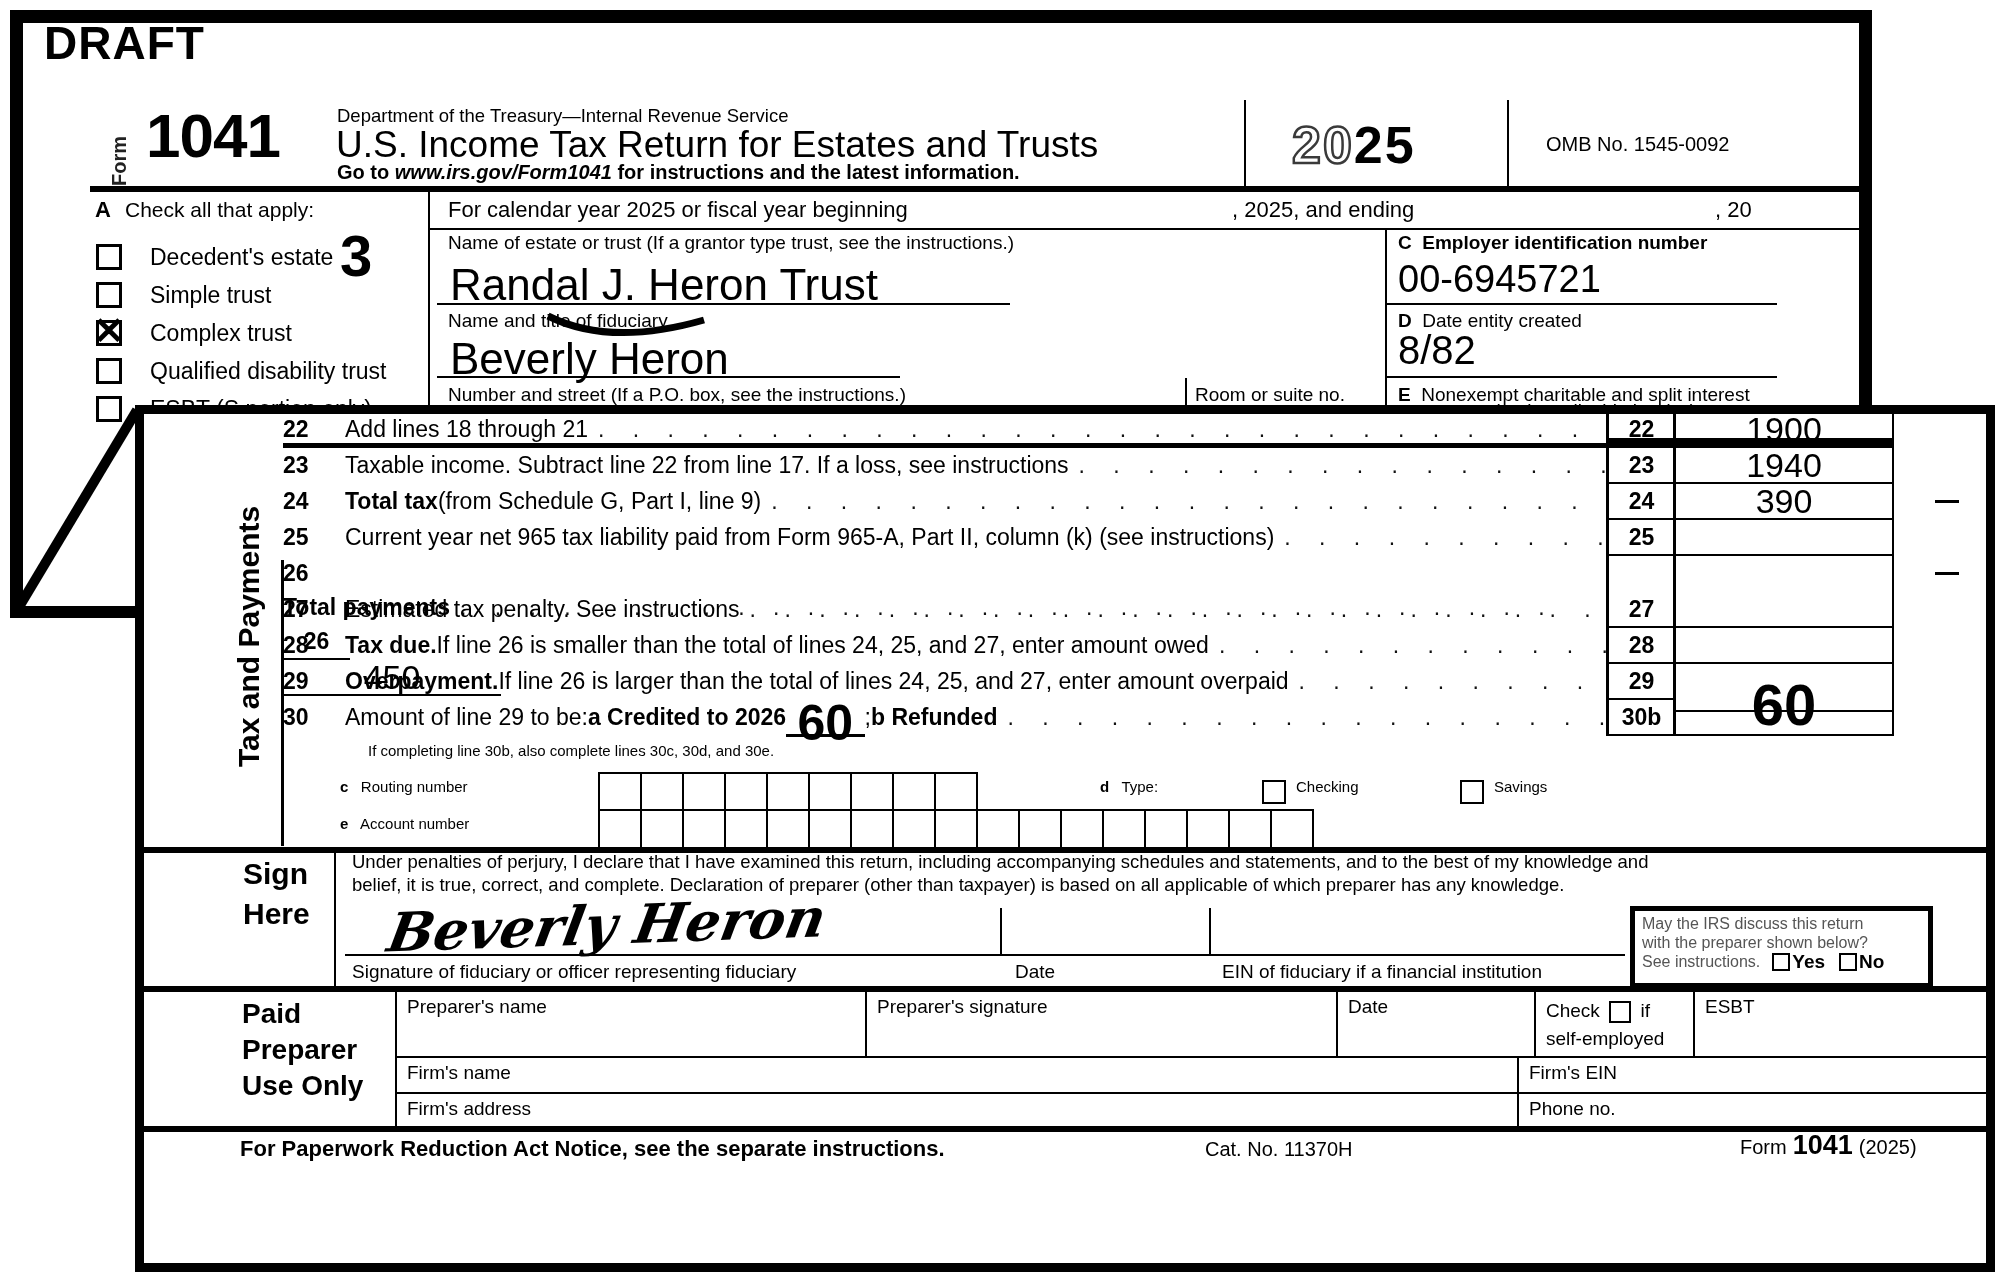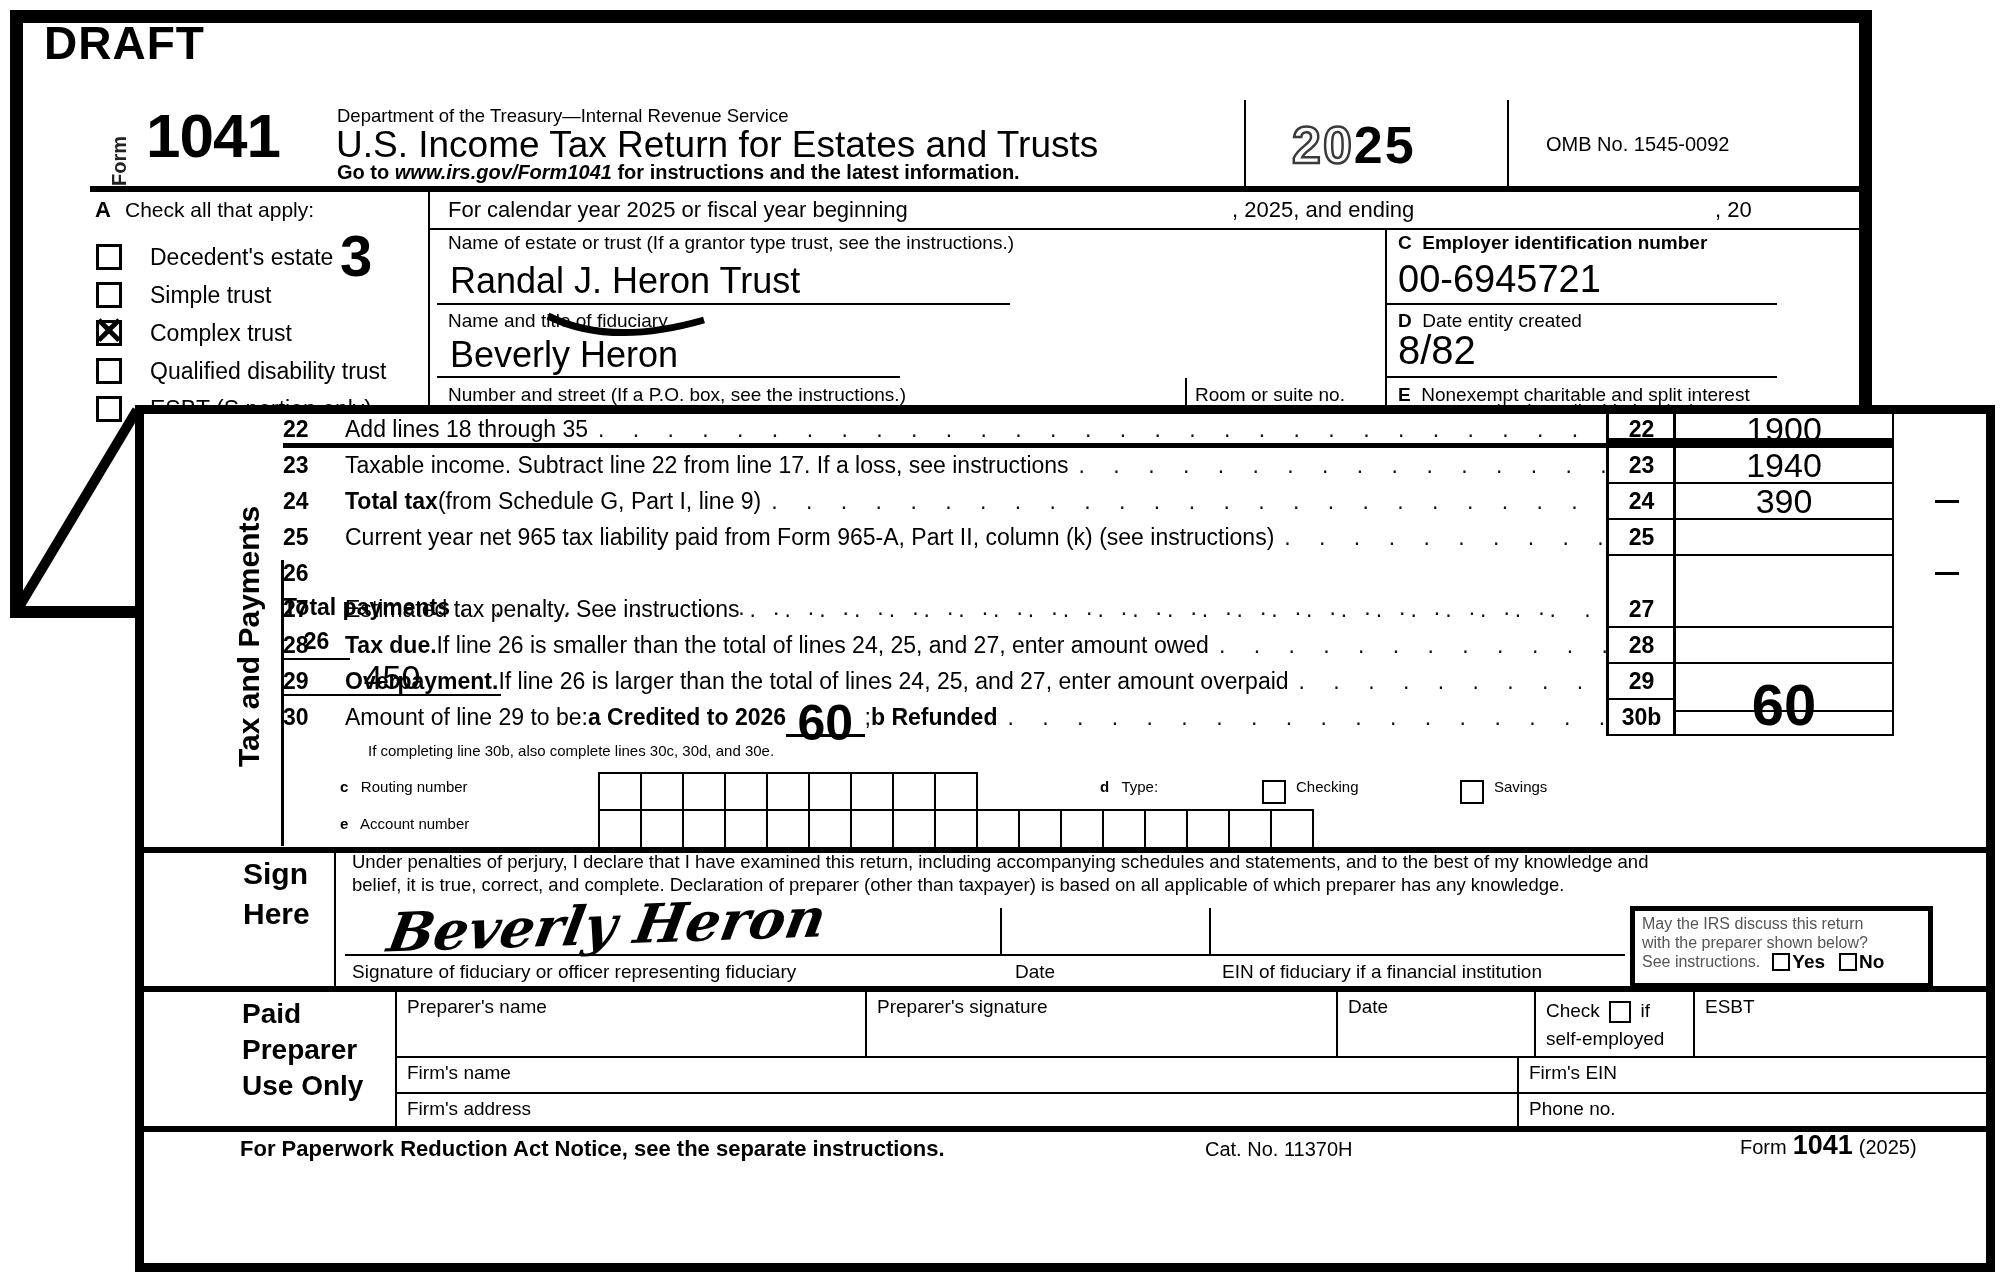--- a/index.html
+++ b/index.html
@@ -21,21 +21,21 @@
   .formword{font-size:20px;font-weight:bold;color:#222;}
   .dept{font-size:18.5px;}
   .title{font-size:37px;font-weight:normal;}
   .goto{font-size:20px;font-weight:bold;}
   .yr{font-size:52px;font-weight:bold;letter-spacing:2px;}
   .yr-outline{color:#fff;-webkit-text-stroke:2.5px #3a3a3a;}
   .omb{font-size:20px;}
   .smlbl{font-size:19px;}
   .medlbl{font-size:21px;}
   .cal{font-size:22px;}
-  .entry{font-size:36px;}
+  .entry{font-size:44px;}
   .entry-sm{font-size:38px;}
   .ul{position:absolute;height:2px;background:#000;}
   .vline{position:absolute;background:#000;width:2px;}
   
   .ckbox{width:26px;height:26px;border:3px solid #000;box-sizing:border-box;background:#fff;flex:0 0 auto;}
   .ckitem{display:flex;align-items:center;height:38px;}
   .ckitem span{padding-left:28px;font-size:23px;white-space:nowrap;}
   .hand{font-weight:bold;}
   
   .taxrow{position:absolute;left:283px;width:1610px;height:36px;display:flex;z-index:3;
@@ -184,21 +184,21 @@
   <div class="vline z3" style="left:281px;top:560px;height:286px;width:3px;"></div>
 
   <div class="vline z3" style="left:1606px;top:412px;height:324px;width:3px;"></div>
   <div class="vline z3" style="left:1673px;top:412px;height:324px;width:3px;"></div>
   <div class="vline z3" style="left:1892px;top:412px;height:324px;"></div>
 
   <div id="tax-rows">
       <div class="taxrow thick" style="top: 412px;">
         <span class="rnum">22</span>
         <div class="rlabel">
-          <span>Add lines 18 through 35</span>
+          <span>Add lines 18 through 21</span>
           <span class="dots">. . . . . . . . . . . . . . . . . . . . . . . . . . . . . . . . . . . . . . . . . . . . . . . . . .</span>
         </div>
         <span class="rbox">22</span>
         <span class="ramt">1900</span>
       </div>
       <div class="taxrow" style="top: 448px;">
         <span class="rnum">23</span>
         <div class="rlabel">
           <span>Taxable income. Subtract line 22 from line 17. If a loss, see instructions</span>
           <span class="dots">. . . . . . . . . . . . . . . . . . . . . . . . . . . . . . . . . . . . . . . . . . . . . . . . . .</span>

